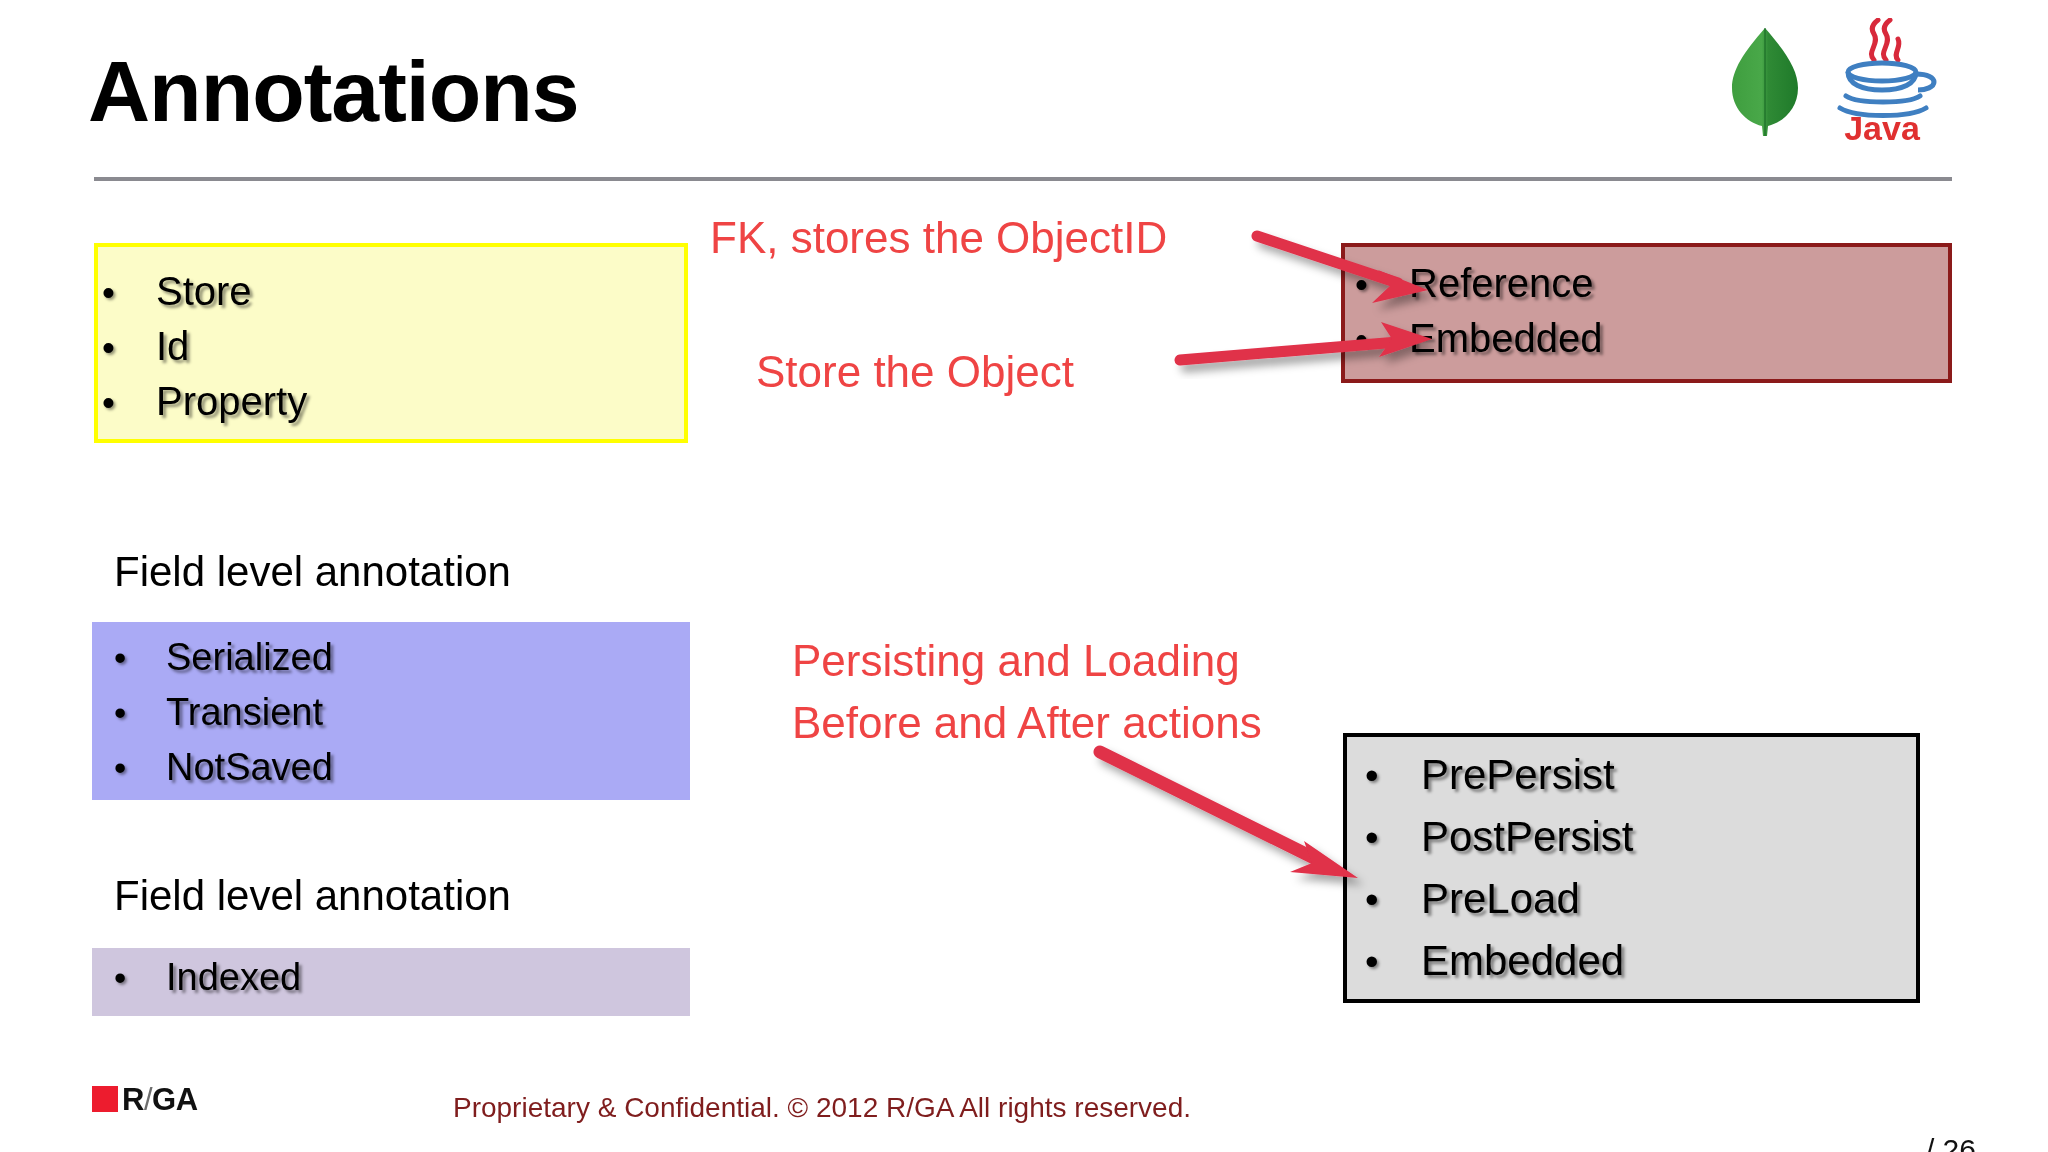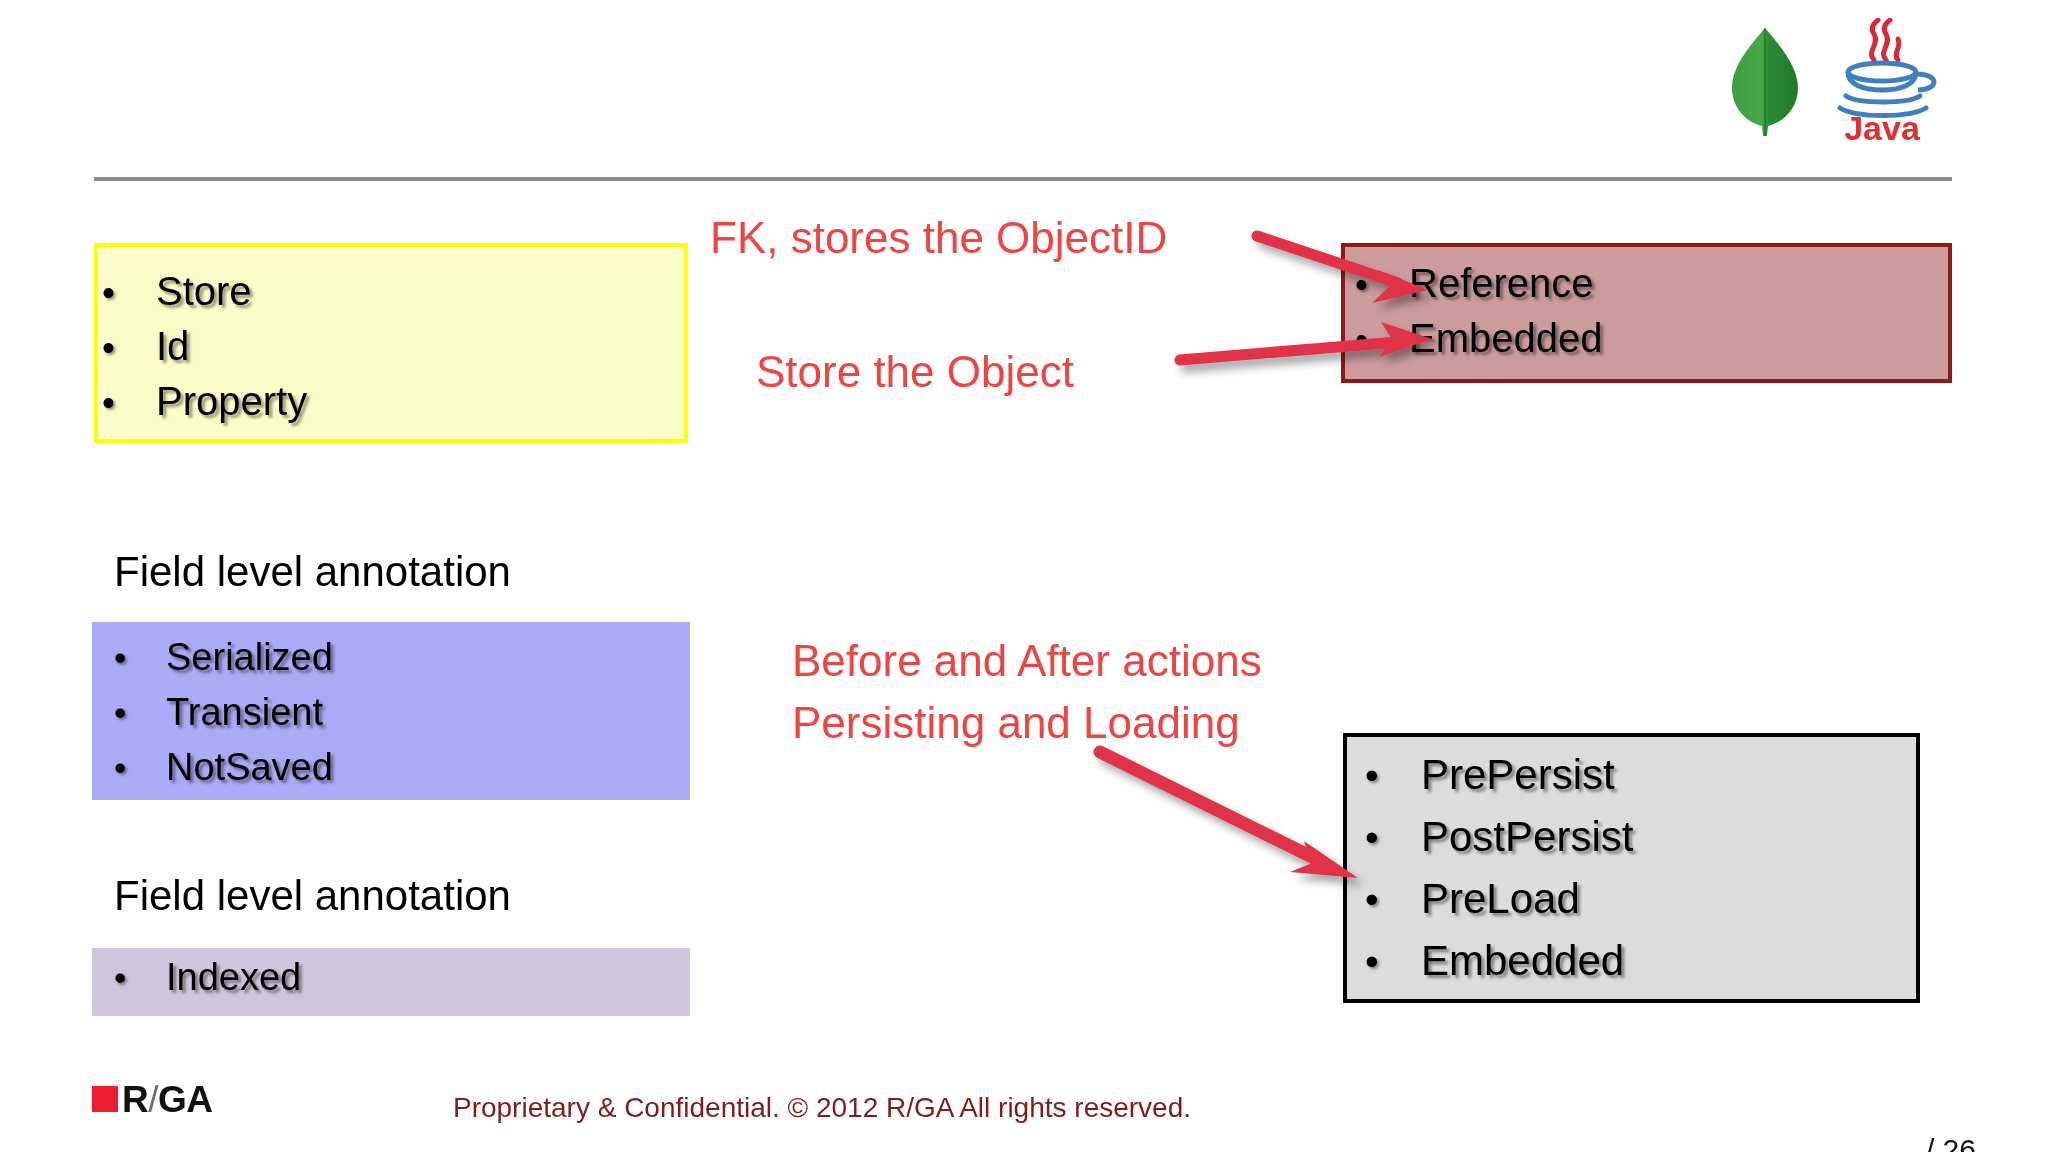--- a/index.html
+++ b/index.html
@@ -171,21 +171,21 @@
     display: flex;
     align-items: center;
     height: 34px;
   }
   #footer-logo .rga-square {
     width: 26px; height: 26px;
     background: #ed1c2e;
     margin-right: 4px;
   }
   #footer-logo .rga-text {
-    font-size: 37px;
+    font-size: 31px;
     font-weight: bold;
     font-stretch: condensed;
     color: #111111;
     letter-spacing: -0.5px;
     line-height: 1;
   }
   #footer-logo .rga-text .slash { color: #6e6e6e; font-weight: normal; }
   #footer-copy {
     position: absolute;
     left: 0; top: 1092px;
@@ -200,20 +200,21 @@
     font-size: 30px;
     color: #111111;
     margin-top: 41px;
   }
 </style>
 </head>
 <body>
 
 <div id="slide">
 
+  <div id="slide-title">Annotations</div>
   <div id="header-rule"></div>
 
   <div id="logo-group">
 
     <svg id="mongodb-logo" width="82" height="112" viewBox="0 0 82 112" aria-hidden="true">
       <defs>
         <linearGradient id="leafGrad" x1="0" y1="0" x2="1" y2="0">
           <stop offset="0%" stop-color="#3f9e3f"></stop>
           <stop offset="45%" stop-color="#49a849"></stop>
           <stop offset="55%" stop-color="#2f8a35"></stop>
@@ -321,22 +322,22 @@
       <li>
         <span class="bullet-dot">•</span>
         <span class="bullet-text">Embedded</span>
       </li>
     </ul>
   </div>
 
   <div class="callout" id="callout-fk">FK, stores the ObjectID</div>
   <div class="callout" id="callout-store">Store the Object</div>
   <div class="callout" id="callout-lifecycle">
+    <div>Persisting and Loading</div>
     <div>Before and After actions</div>
-    <div>Persisting and Loading</div>
   </div>
 
   <svg id="arrow-layer" viewBox="0 0 2048 1152" aria-hidden="true">
     <defs>
       <filter id="arrowShadow" x="-30%" y="-30%" width="180%" height="180%">
         <feDropShadow dx="6" dy="7" stdDeviation="4" flood-color="#000000" flood-opacity="0.35"></feDropShadow>
       </filter>
     </defs>
 
     <g filter="url(#arrowShadow)">

